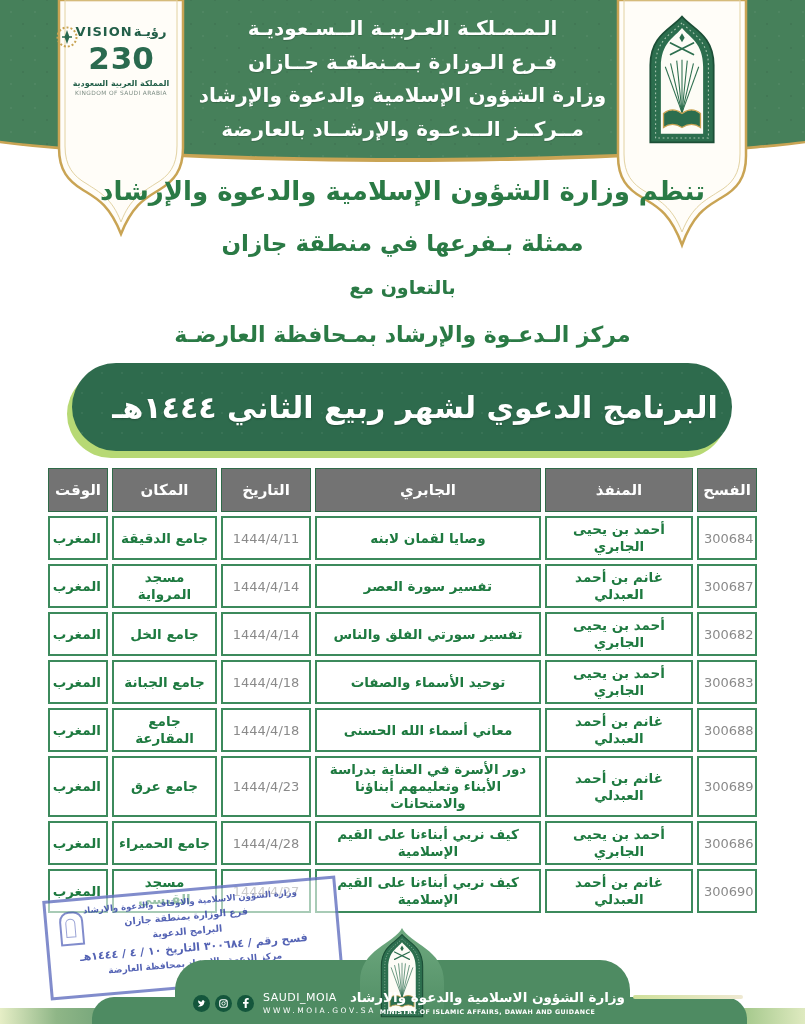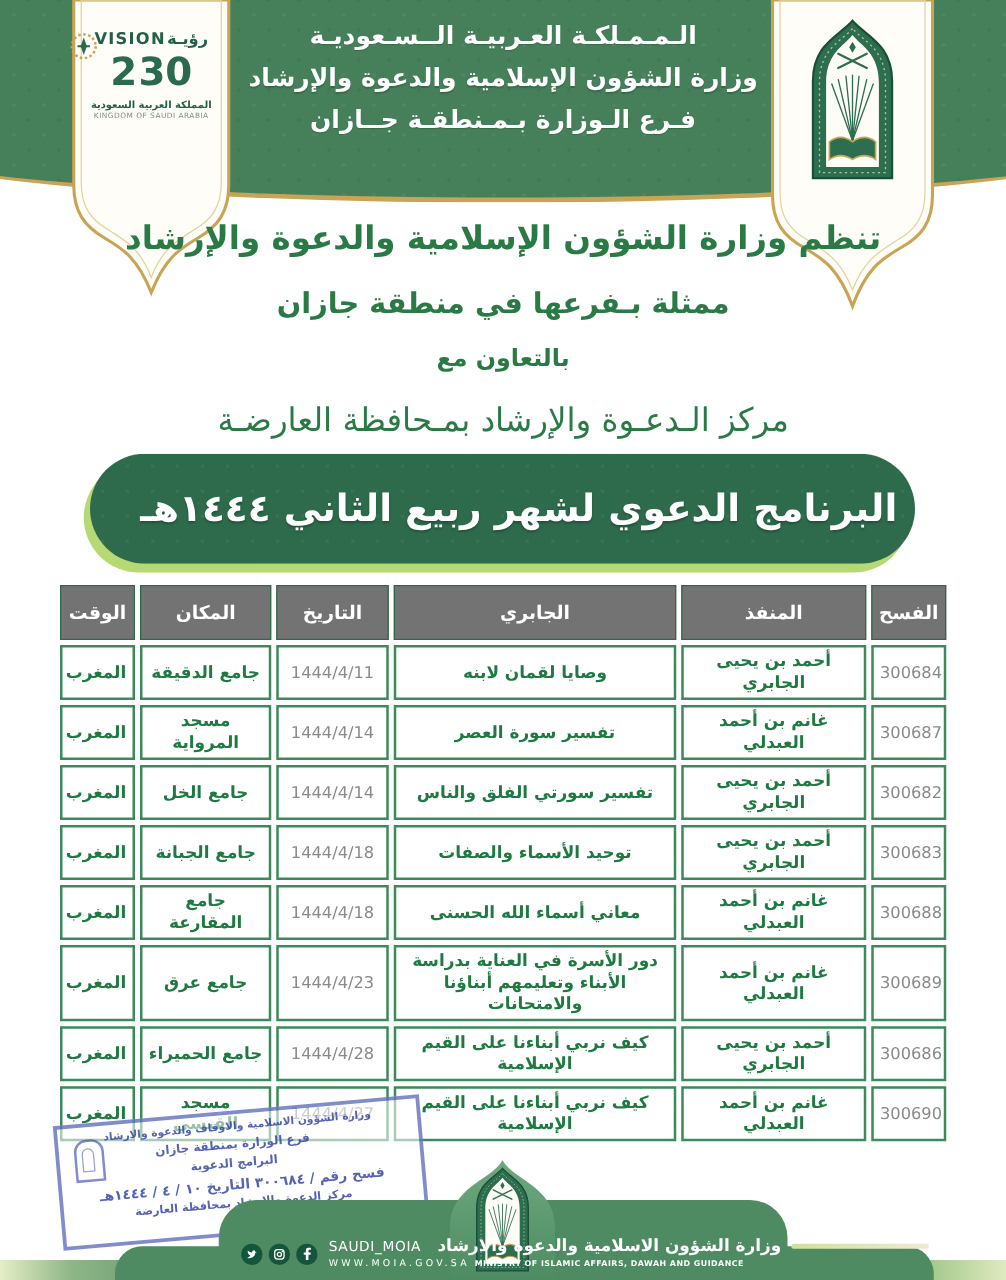--- a/index.html
+++ b/index.html
@@ -34,21 +34,21 @@
   .vision-country-en{font-size:5.9px;letter-spacing:.4px;color:#7d8d84;margin-top:2px;}
 
   .panel-right .emblem-holder{position:absolute;top:14px;left:23px;width:88px;height:132px;}
 
   
   .intro{position:absolute;top:176px;left:0;width:805px;text-align:center;
     direction:rtl;color:#2a7a45;z-index:3;}
   .intro-l1{font-size:26px;font-weight:bold;margin-bottom:24px;}
   .intro-l2{font-size:23px;font-weight:bold;margin-bottom:20px;}
   .intro-l3{font-size:19px;font-weight:bold;margin-bottom:24px;}
-  .intro-l4{font-size:26px;font-weight:normal;}
+  .intro-l4{font-size:22px;font-weight:bold;}
 
   
   .title-banner{position:absolute;top:363px;left:72px;width:660px;height:88px;
     background:#2e6b4d;
     background-image:radial-gradient(rgba(255,255,255,.05) 1.4px,transparent 1.5px);
     background-size:20px 20px;
     border-radius:44px;display:flex;align-items:center;justify-content:center;
     box-shadow:-5px 7px 0 0 #b7d974;direction:rtl;}
   .title-banner span{color:#ffffff;font-size:30px;font-weight:bold;
     text-shadow:0 1px 2px rgba(0,0,0,.25);margin-left:26px;}
@@ -136,22 +136,23 @@
   </defs>
 </svg>
 
 <div class="page">
 
   <div>
     <div class="header-curve"></div>
 
     <div class="header-title">
       <div>الـمـمـلكـة العـربيـة الــسـعوديـة</div>
+      <div>فـرع الـوزارة بـمـنطقـة جــازان</div>
       <div>وزارة الشؤون الإسلامية والدعوة والإرشاد</div>
-      <div>فـرع الـوزارة بـمـنطقـة جــازان</div>
+      <div>مــركــز الــدعـوة والإرشــاد بالعارضة</div>
     </div>
 
     <div class="arch-panel panel-left">
       <svg width="130" height="240" viewBox="0 0 130 240">
         <path d="M3,0 L127,0 L127,148 C127,170 118,181 103,190 C90,198 77,204 65,234
                  C53,204 40,198 27,190 C12,181 3,170 3,148 Z" fill="#fffdf8" stroke="#c9a454" stroke-width="2.5"></path>
         <path d="M9,0 L121,0 L121,146 C121,166 113,176 99,184 C87,192 74,198 65,222
                  C56,198 43,192 31,184 C17,176 9,166 9,146 Z" fill="none" stroke="#e2d2a2" stroke-width="1"></path>
       </svg>
       <div class="vision">

